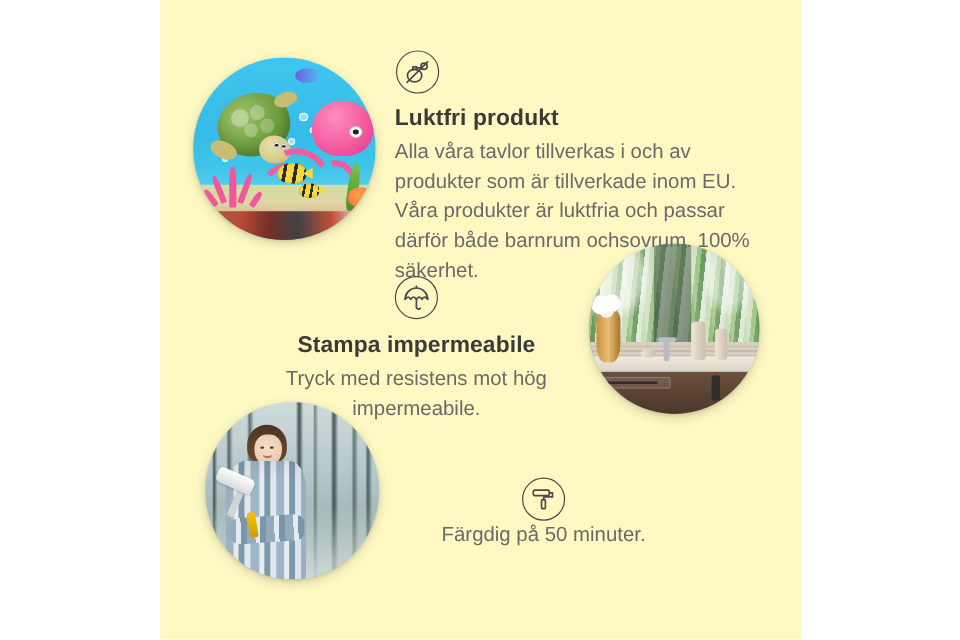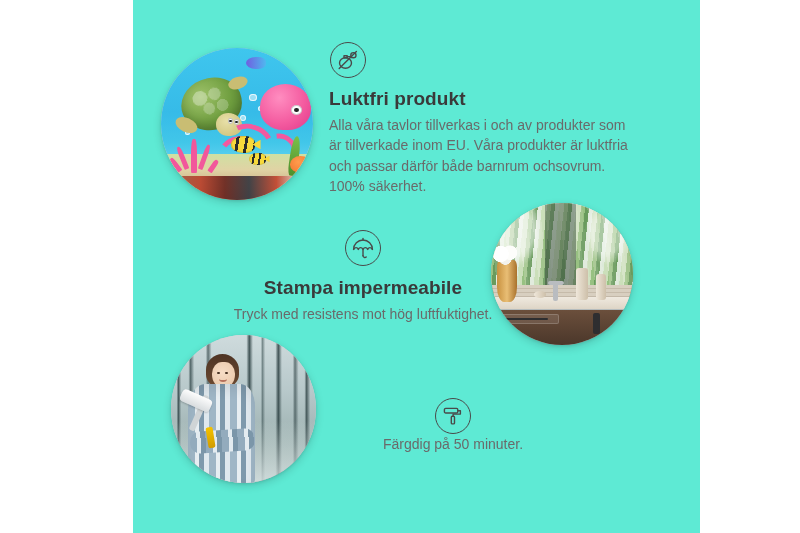--- a/index.html
+++ b/index.html
@@ -22,23 +22,22 @@
     background: #ffffff;
   }
 
   
   .canvas {
     position: absolute;
     left: 133px;
     top: 0;
     width: 535px;
     height: 533px;
-    background: #5eead4;
+    background: #fef9c3;
     overflow: hidden;
-    padding-left: 32px;
   }
 
   
   .photo {
     position: absolute;
     border-radius: 50%;
     overflow: hidden;
     box-shadow: 0 3px 9px rgba(0,0,0,0.16), 0 1px 3px rgba(0,0,0,0.10);
     background: #cfd6d8;
   }
@@ -267,32 +266,32 @@
 
   .f-title {
     font-size: 19px;
     font-weight: 700;
     color: #3a3a3a;
     letter-spacing: 0.1px;
     margin: 10px 0 5px 0;
     line-height: 1.15;
   }
   .f-body {
-    font-size: 14px;
+    font-size: 17px;
     color: #6a6a6a;
     line-height: 1.46;
     margin: 0;
   }
 
   
   #feature-odor { left: 196px; top: 42px; width: 300px; text-align: left; }
   #feature-odor .f-icon { margin-left: 1px; }
 
   
-  #feature-water { left: 80px; top: 230px; width: 300px; text-align: center; }
+  #feature-water { left: 64px; top: 230px; width: 300px; text-align: center; }
   #feature-water .f-icon { margin: 0 auto; }
   #feature-water .f-title { margin-top: 11px; }
 
   
   #feature-mount { left: 190px; top: 398px; width: 260px; text-align: center; }
   #feature-mount .f-icon { margin: 0 auto; }
   #feature-mount .f-title { margin-top: 11px; }
 
   
   #photo-kids  { left: 28px;  top: 48px;  width: 152px; height: 152px; }
@@ -405,21 +404,21 @@
       <div class="f-icon">
         <svg width="24" height="24" viewBox="0 0 24 24" fill="none" stroke="#4a4a4a" stroke-width="1.4" stroke-linecap="round" stroke-linejoin="round">
           <path d="M2.6 13.4a9.4 9.4 0 0 1 18.8 0"></path>
           <path d="M2.6 13.4c1.6-2.4 3.5-2.4 4.7 0 1.2-2.4 3.4-2.4 4.7 0 1.3-2.4 3.5-2.4 4.7 0 1.2-2.4 3.1-2.4 4.7 0"></path>
           <path d="M12 13.4v6.4"></path>
           <path d="M12 19.8a1.9 1.9 0 0 0 3.2 1.2"></path>
           <path d="M12 4V2.4"></path>
         </svg>
       </div>
       <div class="f-title">Stampa impermeabile</div>
-      <p class="f-body">Tryck med resistens mot hög luftfuktighet.</p>
+      <p class="f-body">Tryck med resistens mot hög impermeabile.</p>
     </div>
 
     <div class="feature" id="feature-mount">
       <div class="f-icon">
         <svg width="24" height="24" viewBox="0 0 24 24" fill="none" stroke="#4a4a4a" stroke-width="1.4" stroke-linecap="round" stroke-linejoin="round">
           <rect x="3.4" y="4.4" width="13.4" height="4.6" rx="1.3"></rect>
           <path d="M16.8 6.7h2.6v3.4h-7.3v2.2"></path>
           <rect x="10.3" y="12.3" width="3.2" height="7.6" rx="1"></rect>
         </svg>
       </div>

